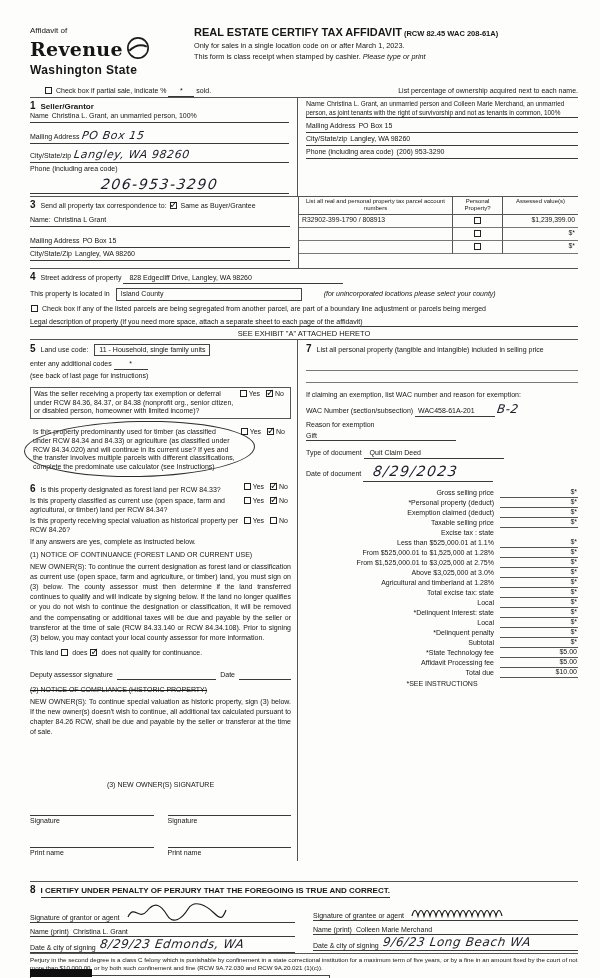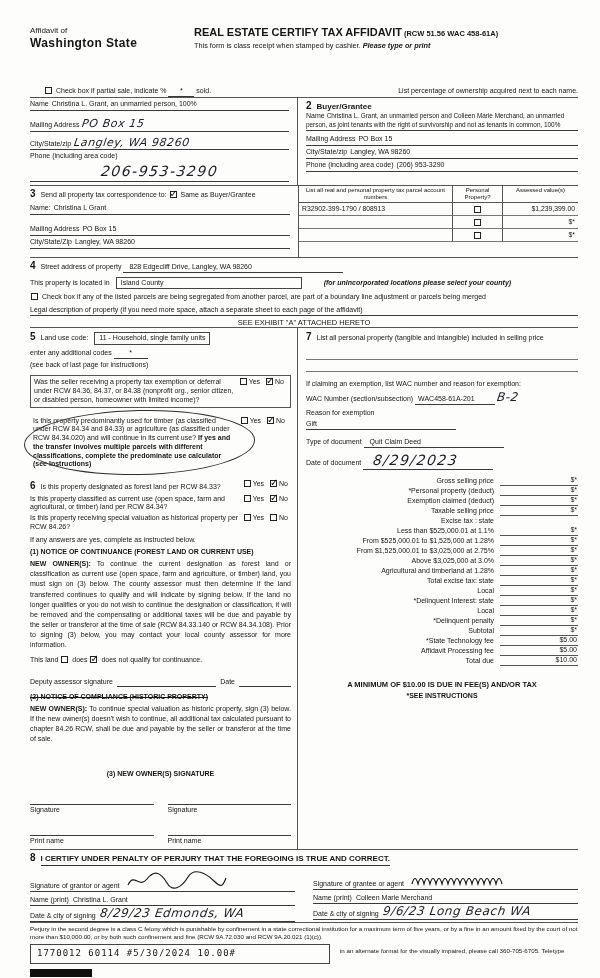--- a/index.html
+++ b/index.html
@@ -4,21 +4,21 @@
 <style>
   * { margin:0; padding:0; box-sizing:border-box; }
   html,body { background:#ddd; }
   .page{
     position:relative; width:600px; height:978px; margin:0 auto;
     background:#fdfdfb; color:#161616; overflow:hidden;
     font-family:"Liberation Sans","DejaVu Sans",sans-serif;
     font-size:7px; line-height:1.25;
     padding:26px 22px 4px 30px;
   }
-  .b{font-weight:bold;} .i{font-style:italic;} .c{text-align:center;} .mt2{margin-top:2px;} .mt4{margin-top:4px;} .mt6{margin-top:6px;} .mt8{margin-top:8px;} .mt10{margin-top:10px;}
+  .b{font-weight:normal;} .i{font-style:italic;} .c{text-align:center;} .mt2{margin-top:2px;} .mt4{margin-top:4px;} .mt6{margin-top:6px;} .mt8{margin-top:8px;} .mt10{margin-top:10px;}
   .uline{border-bottom:1px solid #3a3a3a;}
   
   .hdr{display:flex; min-height:58px;}
   .logo{width:152px;}
   .dept-small{font-size:8px;}
   .dept-row{display:flex; align-items:center; gap:3px;}
   .dept-big{font-family:"DejaVu Serif","Liberation Serif",serif; font-weight:bold; font-size:19px; letter-spacing:.3px;}
   .dept-state{font-size:12px; font-weight:bold; letter-spacing:.4px;}
   .title-block{flex:1; padding-left:12px;}
   .main-title{font-size:11px; font-weight:bold;}
@@ -75,21 +75,21 @@
   .sigline{border-bottom:1px solid #3a3a3a; height:10px; margin-bottom:1px;}
   
   .blankline{border-bottom:1px solid #777; height:12px;}
   .taxarea{margin-top:6px;}
   .taxrow{display:flex; align-items:flex-end; justify-content:flex-end; min-height:10px;}
   .taxlabel{text-align:right;}
   .taxval{width:78px; border-bottom:1px solid #555; text-align:right; margin-left:6px; padding-right:1px;}
   .taxrow.noval .taxval{border-bottom:none;}
   .minnote{font-size:7.5px; font-weight:bold; text-align:center; margin-top:14px;}
   
-  .sec8{border-top:1px solid #555; min-height:62px; padding-top:2px;}
+  .sec8{border-top:1px solid #555; min-height:62px; padding-top:2px;margin-top:20px;}
   .certify-head{font-size:8px; font-weight:bold; display:inline-block; border-bottom:1px solid #333; padding-bottom:1px;}
   .s8grid{display:flex; gap:18px; margin-top:2px;}
   .s8col{flex:1;}
   .s8row{display:flex; align-items:flex-end; gap:4px; border-bottom:1px solid #3a3a3a; min-height:14px; position:relative;}
   .scrawl{position:relative; top:2px;}
   
   .perjury{border-top:1px solid #555; font-size:6.2px; padding-top:2px; min-height:20px; line-height:1.3;}
   .stamp-row{display:flex; align-items:flex-start; gap:10px; margin-top:2px; min-height:24px;}
   .stamp-box{border:1.5px solid #444; width:300px; height:20px; display:flex; align-items:center; padding-left:6px;}
   .stamp-text{font-family:"DejaVu Sans Mono","Liberation Mono",monospace; font-size:9px; letter-spacing:1px;}
@@ -97,70 +97,80 @@
   .scan-bar{position:absolute; left:30px; bottom:1px; width:62px; height:8px; background:#101010;}
 </style>
 </head>
 <body>
 
 <div class="page">
 
   <div class="hdr">
     <div class="logo">
       <div class="dept-small">Affidavit of</div>
+      <div class="dept-row">
+        <span class="dept-big">Revenue</span>
+        <span>
+          <svg width="24" height="24" viewBox="0 0 26 26">
+            <circle cx="13" cy="13" r="11" fill="none" stroke="#1c1c1c" stroke-width="1.8"></circle>
+            <path d="M3.5 16 Q 13 7 22.5 11.5" stroke="#1c1c1c" stroke-width="2.2" fill="none"></path>
+          </svg>
+        </span>
+      </div>
       <div class="dept-state">Washington State</div>
     </div>
     <div class="title-block">
       <div>
         <span class="main-title">REAL ESTATE CERTIFY TAX AFFIDAVIT</span>
-        <span class="title-ref">(RCW 51.56 WAC 458-61A)</span>
-      </div>
+        <span class="title-ref">(RCW 82.45 WAC 208-61A)</span>
+      </div>
+      <div class="hdr-note">Only for sales in a single location code on or after March 1, 2023.</div>
       <div class="hdr-note">
         <span>This form is class receipt when stamped by cashier.</span>
         <span class="i b">Please type or print</span>
       </div>
     </div>
   </div>
 
   <div class="partial-row">
     <span>
       <span class="cb"></span>
       <span>Check box if partial sale, indicate %</span>
       <span class="uline" style="display:inline-block;min-width:26px;text-align:center;">*</span>
       <span>sold.</span>
     </span>
     <span>List percentage of ownership acquired next to each name.</span>
   </div>
 
   <div class="sec12">
     <div class="s1">
+      <div>
+        <span class="secnum">1</span>
+        <span class="sec-title">Seller/Grantor</span>
+      </div>
       <div class="fieldrow uline">
         <span class="flabel">Name</span>
         <span>Christina L. Grant, an unmarried person, 100%</span>
       </div>
       <div class="fieldrow uline mt6">
         <span class="flabel">Mailing Address</span>
         <span class="hw">PO Box 15</span>
       </div>
       <div class="fieldrow uline mt4">
         <span class="flabel">City/State/zip</span>
         <span class="hw">Langley, WA  98260</span>
       </div>
       <div class="fieldrow mt2">
         <span class="flabel">Phone (including area code)</span>
       </div>
       <div class="fieldrow uline" style="justify-content:center;">
         <span class="hw hw-lg">206-953-3290</span>
       </div>
     </div>
     <div class="s2">
-      <div>
-        <span class="secnum">2</span>
-        <span class="sec-title">Buyer/Grantee</span>
-      </div>
       <div class="uline">
         <span class="flabel">Name</span>
         <span class="typed-sm">Christina L. Grant, an unmarried person and Colleen Marie Merchand, an unmarried person, as joint tenants with the right of survivorship and not as tenants in common, 100%</span>
       </div>
       <div class="fieldrow uline mt4">
         <span class="flabel">Mailing Address</span>
         <span>PO Box 15</span>
       </div>
       <div class="fieldrow uline mt2">
         <span class="flabel">City/State/zip</span>
@@ -461,21 +471,20 @@
         <div class="taxrow">
             <span class="taxlabel">Affidavit Processing fee</span>
             <span class="taxval">$5.00</span>
           </div>
         <div class="taxrow">
             <span class="taxlabel">Total due</span>
             <span class="taxval">$10.00</span>
           </div>
       </div>
 
-      <div class="minnote">A MINIMUM OF $10.00 IS DUE IN FEE(S) AND/OR TAX</div>
       <div class="c b mt2">*SEE INSTRUCTIONS</div>
     </div>
   </div>
 
   <div class="sec8">
     <div>
       <span class="secnum">8</span>
       <span class="certify-head">I CERTIFY UNDER PENALTY OF PERJURY THAT THE FOREGOING IS TRUE AND CORRECT.</span>
     </div>
     <div class="s8grid">

